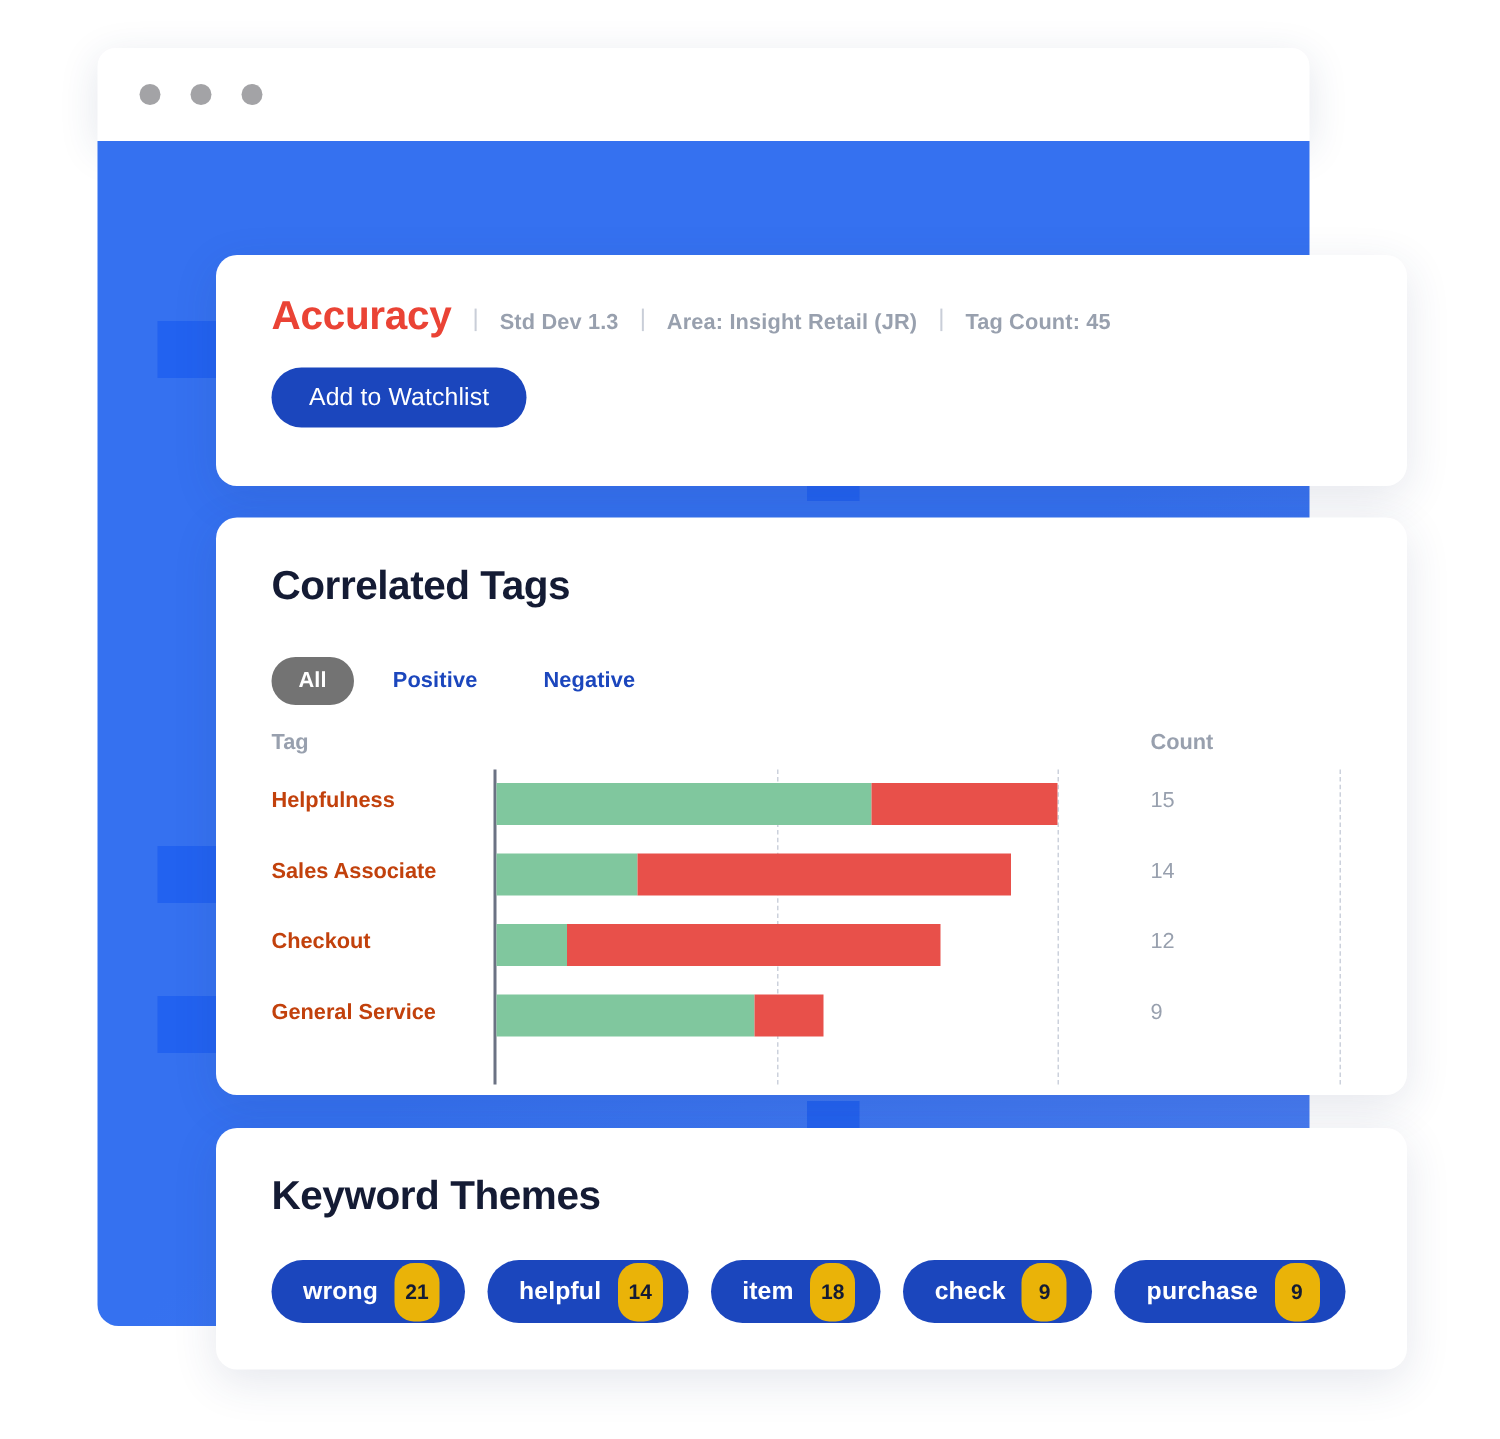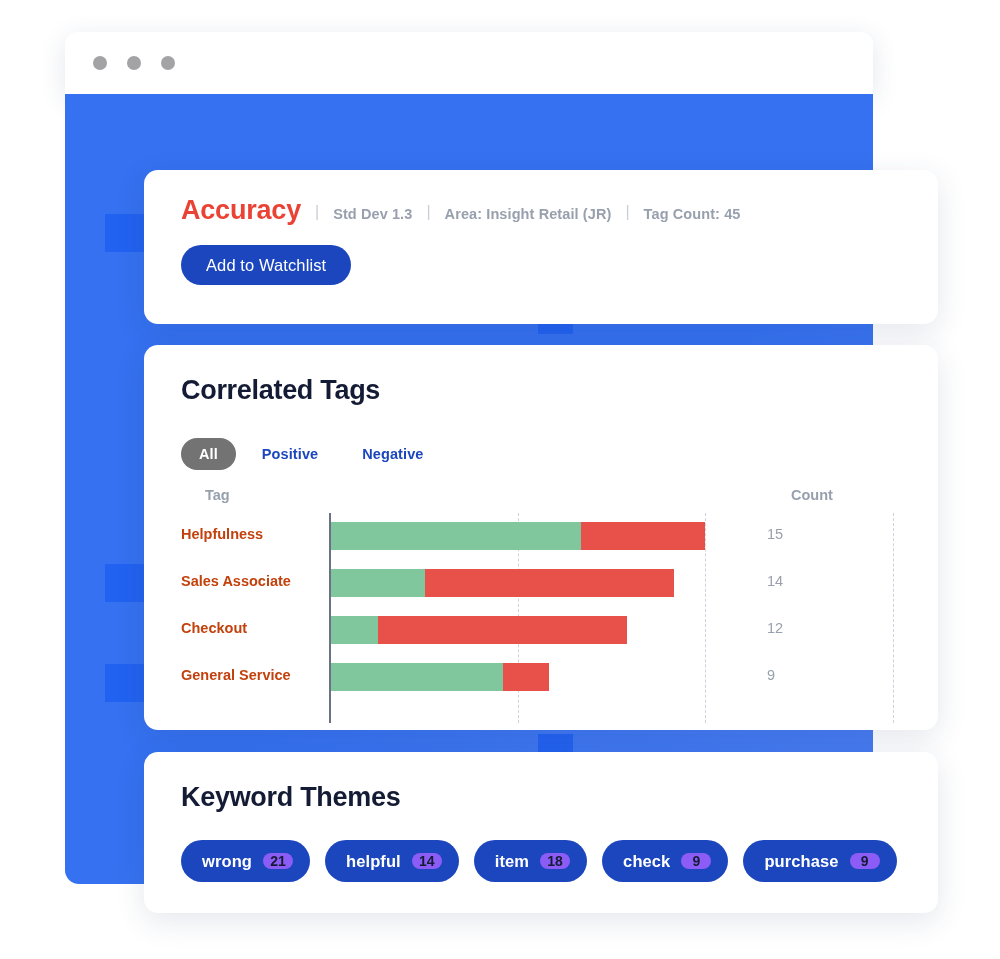--- a/index.html
+++ b/index.html
@@ -68,21 +68,21 @@
   }
   .tabs{position:absolute;left:37px;top:93px;display:flex;align-items:center;gap:8px;}
   .tab{
     font-size:14.5px;font-weight:bold;color:#1b46bd;background:transparent;
     border:none;padding:8px 18px;border-radius:16px;cursor:pointer;
     font-family:"Liberation Sans",sans-serif;letter-spacing:.1px;
   }
   .tab.active{background:#737373;color:#ffffff;}
 
   .chart{position:absolute;left:37px;top:140px;right:30px;}
-  .chart-head{position:relative;height:28px;margin-left:24px;}
+  .chart-head{position:relative;height:28px;}
   .col-tag{
     position:absolute;left:0;top:2px;font-size:14.5px;color:#98a0ae;font-weight:bold;
   }
   .col-count{
     position:absolute;left:586px;top:2px;font-size:14.5px;color:#98a0ae;font-weight:bold;
   }
   .plot{position:relative;height:210px;}
   .axis{position:absolute;left:148px;top:0;bottom:0;width:2px;background:#6b7283;}
   .grid{
     position:absolute;top:0;bottom:0;width:0;
@@ -101,21 +101,21 @@
   }
 
   
   .chips{position:absolute;left:37px;top:88px;display:flex;gap:15px;}
   .chip{
     display:flex;align-items:center;gap:11px;height:42px;padding:0 17px 0 21px;
     background:#1b46bd;border-radius:21px;cursor:pointer;
   }
   .chip-label{color:#ffffff;font-size:16.5px;font-weight:bold;letter-spacing:.1px;}
   .chip-count{
-    min-width:30px;height:16px;border-radius:13px;background:#8b5cf6;color:#141b34;
+    min-width:30px;height:39px;border-radius:13px;background:#eab308;color:#141b34;
     font-size:14px;font-weight:bold;display:flex;align-items:center;justify-content:center;
     padding:0 4px;box-sizing:border-box;
   }
 </style>
 </head>
 <body>
 
 <div class="stage">
 
   <div class="browser">

